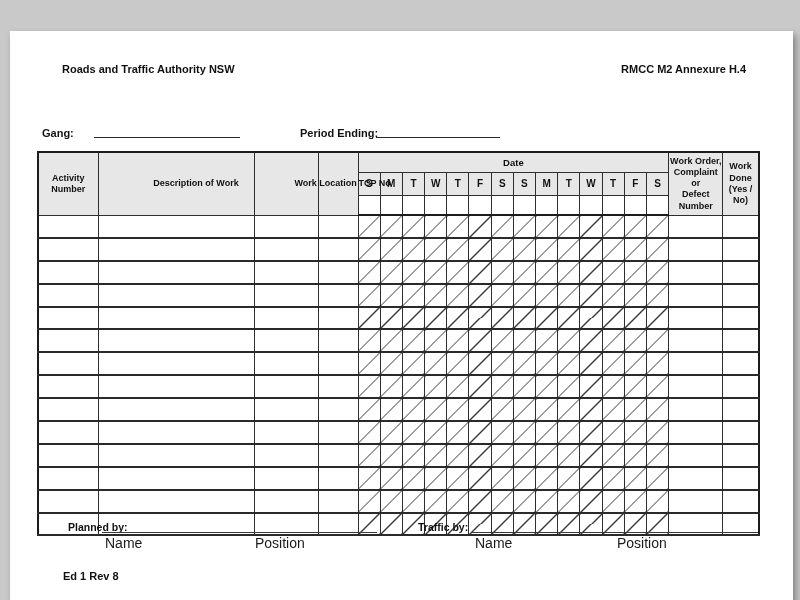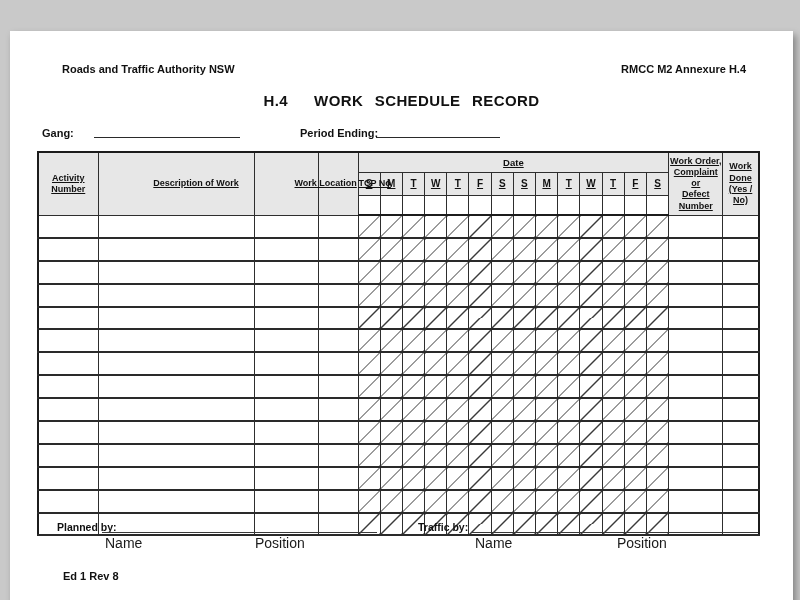--- a/index.html
+++ b/index.html
@@ -50,42 +50,42 @@
     border-collapse:collapse;table-layout:fixed;
     border:2px solid #1c1c1c;
   }
   .sched th,.sched td{
     border:1px solid #2e2e2e;
     padding:0;margin:0;
   }
   .sched thead th{
     background:#e7e7e7;
     font-size:9px;font-weight:bold;text-align:center;vertical-align:middle;
-    line-height:1.25;white-space:pre-line;text-decoration:underline;
+    line-height:1.25;white-space:pre-line;
   }
   .sched thead th.nowrap{white-space:nowrap;padding-left:40px;}
   .sched .th-date-group{height:19px;font-size:9.5px;}
   .sched .day{height:22px;font-size:10px;background:#e7e7e7;font-weight:bold;text-align:center;}
   .sched .entry{height:18px;background:#ffffff;}
   .sched thead tr.entry-row td{border-bottom:2px solid #1c1c1c;}
   .sched tbody td{
     height:20.9px;background:#ffffff;
     border-bottom-width:2px;border-bottom-color:#2a2a2a;
   }
   .sched tbody td.hatch{
     background-image:linear-gradient(to bottom right,
       transparent calc(50% - 0.7px),
       #3a3a3a calc(50% - 0.7px),
       #3a3a3a calc(50% + 0.7px),
       transparent calc(50% + 0.7px));
   }
   .sig-label{
     position:absolute;font-size:10.5px;font-weight:bold;
   }
-  .planned-label{left:47px;top:490px;}
+  .planned-label{left:58px;top:490px;}
   .approved-label{left:408px;top:490px;}
   .sig-line{
     position:absolute;border-bottom:1.5px solid #3a3a3a;height:1px;
   }
   .planned-line{left:92px;top:500px;width:275px;}
   .approved-line{left:462px;top:500px;width:286px;}
   .sig-sub{
     position:absolute;font-size:14px;font-weight:normal;color:#1a1a1a;
   }
   .planned-name{left:95px;top:504px;}
@@ -98,23 +98,20 @@
   }
 </style>
 </head>
 <body>
 
 <div class="page">
 
   <div class="org">Roads and Traffic Authority NSW</div>
   <div class="annexure">RMCC M2 Annexure H.4</div>
 
-  <div class="title">
-    <span class="num">H.4</span><span class="txt">WORK SCHEDULE RECORD</span>
-  </div>
 
   <div class="field-label gang-label">Gang:</div>
   <div class="write-line gang-line"></div>
 
   <div class="field-label period-label">Period Ending:</div>
   <div class="write-line period-line"></div>
 
   <table class="sched">
     <colgroup>
       <col style="width:60px">

